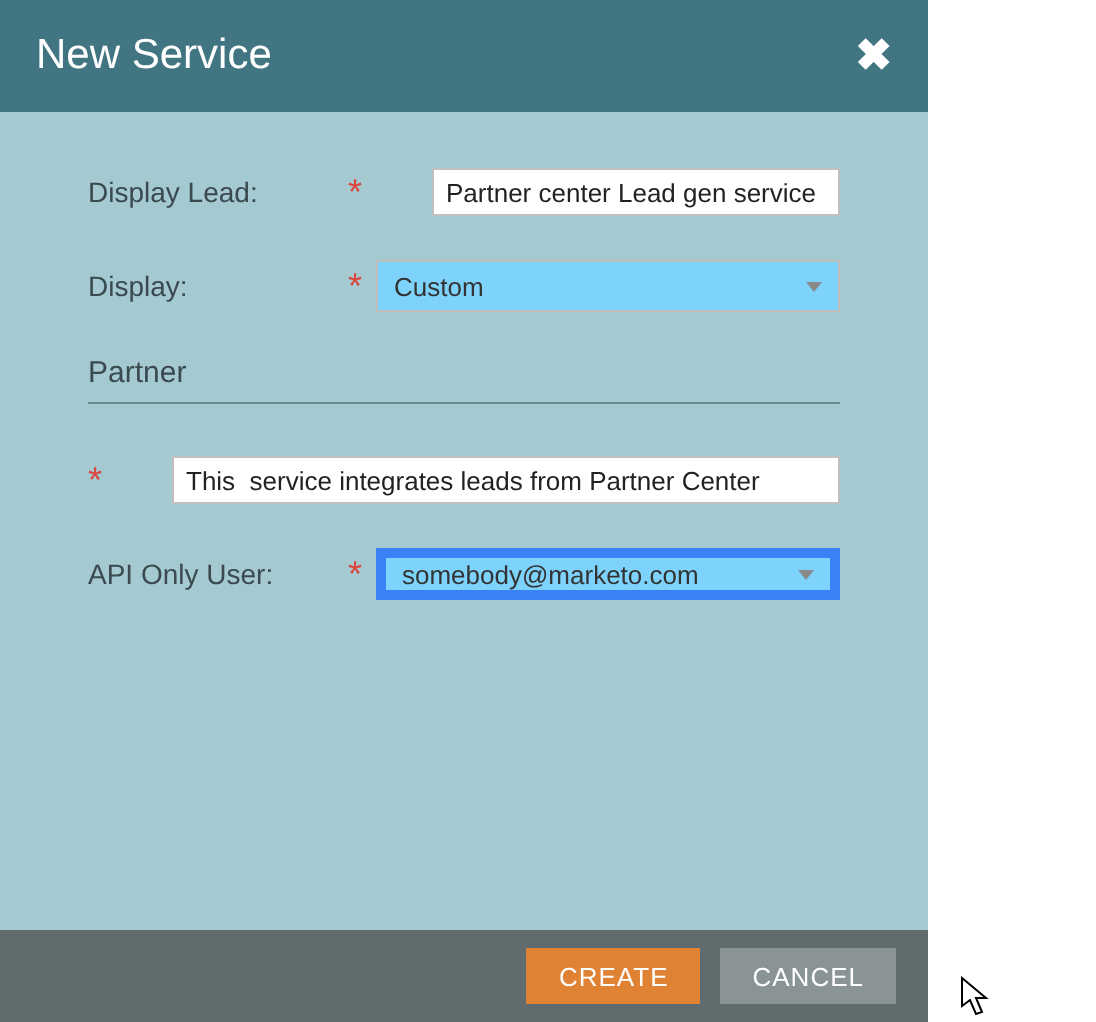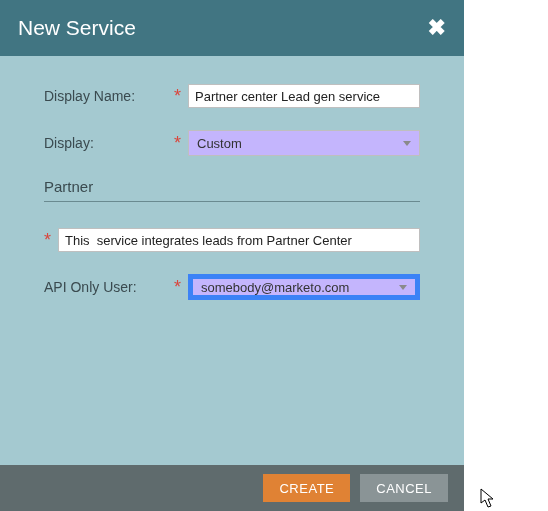--- a/index.html
+++ b/index.html
@@ -64,26 +64,27 @@
   }
   .text-input {
     flex: 1;
     height: 24px;
     border: 1px solid #bfbfbf;
     background: #fff;
     padding: 2px 6px;
     font-size: 13px;
     color: #222;
     outline: none;
+    margin-left: 28px;
   }
   .select-wrap {
     flex: 1;
     height: 26px;
     border: 1px solid #bfbfbf;
-    background: #c4b5fd;
+    background: #7dd3fc;
     display: flex;
     align-items: center;
     padding: 0 8px;
     font-size: 13px;
     color: #333;
     position: relative;
     cursor: pointer;
   }
   .select-wrap.focused {
     border: 5px solid #3b82f6;
@@ -145,21 +146,21 @@
 <div class="dialog">
 
   <div class="dialog-header">
     <div class="dialog-title">New Service</div>
     <div class="close-btn">✖</div>
   </div>
 
   <div class="dialog-body">
 
     <div class="form-row">
-      <div class="form-label">Display Name:</div>
+      <div class="form-label">Display Lead:</div>
       <div class="req">*</div>
       <input class="text-input" type="text" value="Partner center Lead gen service" style="">
     </div>
 
     <div class="form-row">
       <div class="form-label">Display:</div>
       <div class="req">*</div>
       <div class="select-wrap">
         <span class="select-value">Custom</span>
         <span class="chev"></span>

